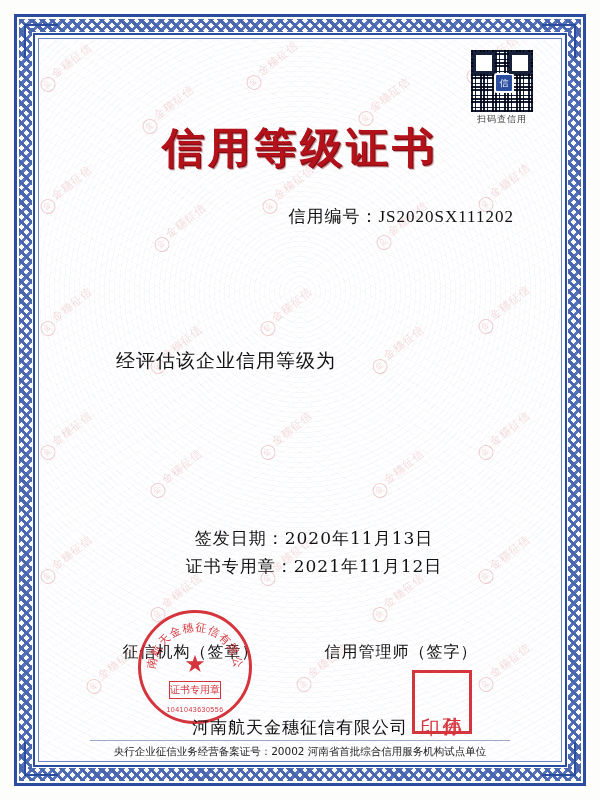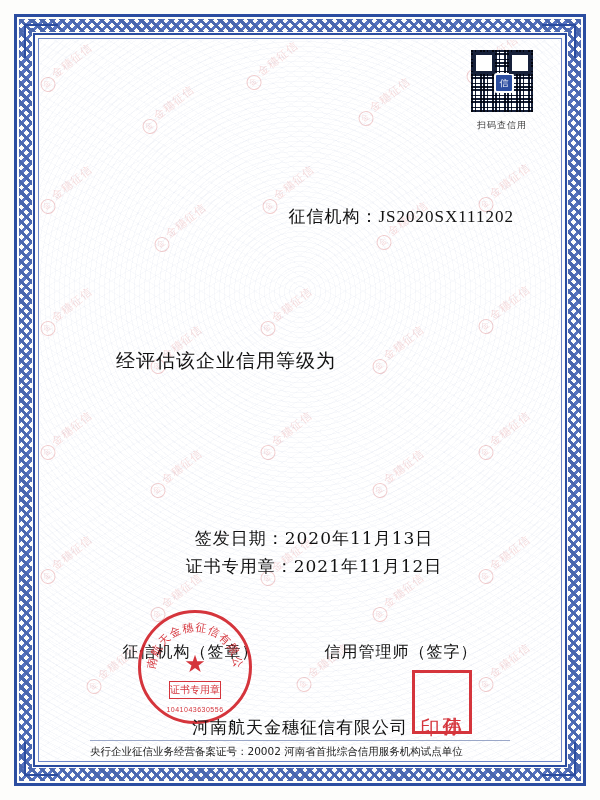--- a/index.html
+++ b/index.html
@@ -168,21 +168,21 @@
     background: #2b4da0;
     border: 2px solid #fff;
     border-radius: 3px;
     color: #fff;
     font-size: 9px;
     line-height: 16px;
     text-align: center;
     font-family: "Liberation Sans", sans-serif;
   }
   .qr-caption {
-    margin-top: 7px;
+    margin-top: 1px;
     font-size: 9px;
     color: #3a3a3a;
     letter-spacing: 1px;
   }
 
   
   .title {
     position: absolute;
     left: 0;
     right: 0;
@@ -376,20 +376,21 @@
   }
   .footer-lines {
     position: absolute;
     left: 50px;
     right: 50px;
     top: 703px;
     font-size: 10.5px;
     line-height: 17px;
     color: #222;
     font-family: "DejaVu Sans", sans-serif;
+    text-align: center;
   }
 </style>
 </head>
 <body>
 
 <div class="certificate">
 
   <div class="border-outer"></div>
   <div class="border-pattern"></div>
   <div class="border-inner"></div>
@@ -437,23 +438,24 @@
       <div class="wm" style="left:432px; top:618px;"><span class="wm-seal">金</span><span>金穗征信</span></div>
     </div>
 
     <div class="qr-block">
       <div class="qr-img">
         <div class="qr-center">信</div>
       </div>
       <div class="qr-caption">扫码查信用</div>
     </div>
 
+    <div class="title">信用等级证书</div>
 
     <div class="cert-no">
-      <span>征信机构：</span><span class="num">JS2020SX111202</span>
+      <span>信用编号：</span><span class="num">JS2020SX111202</span>
     </div>
 
 
     <div class="eval-line">经评估该企业信用等级为</div>
 
 
     <div class="dates">
       <div>
         <span>签发日期：</span><span>2020年11月13日</span>
       </div>

